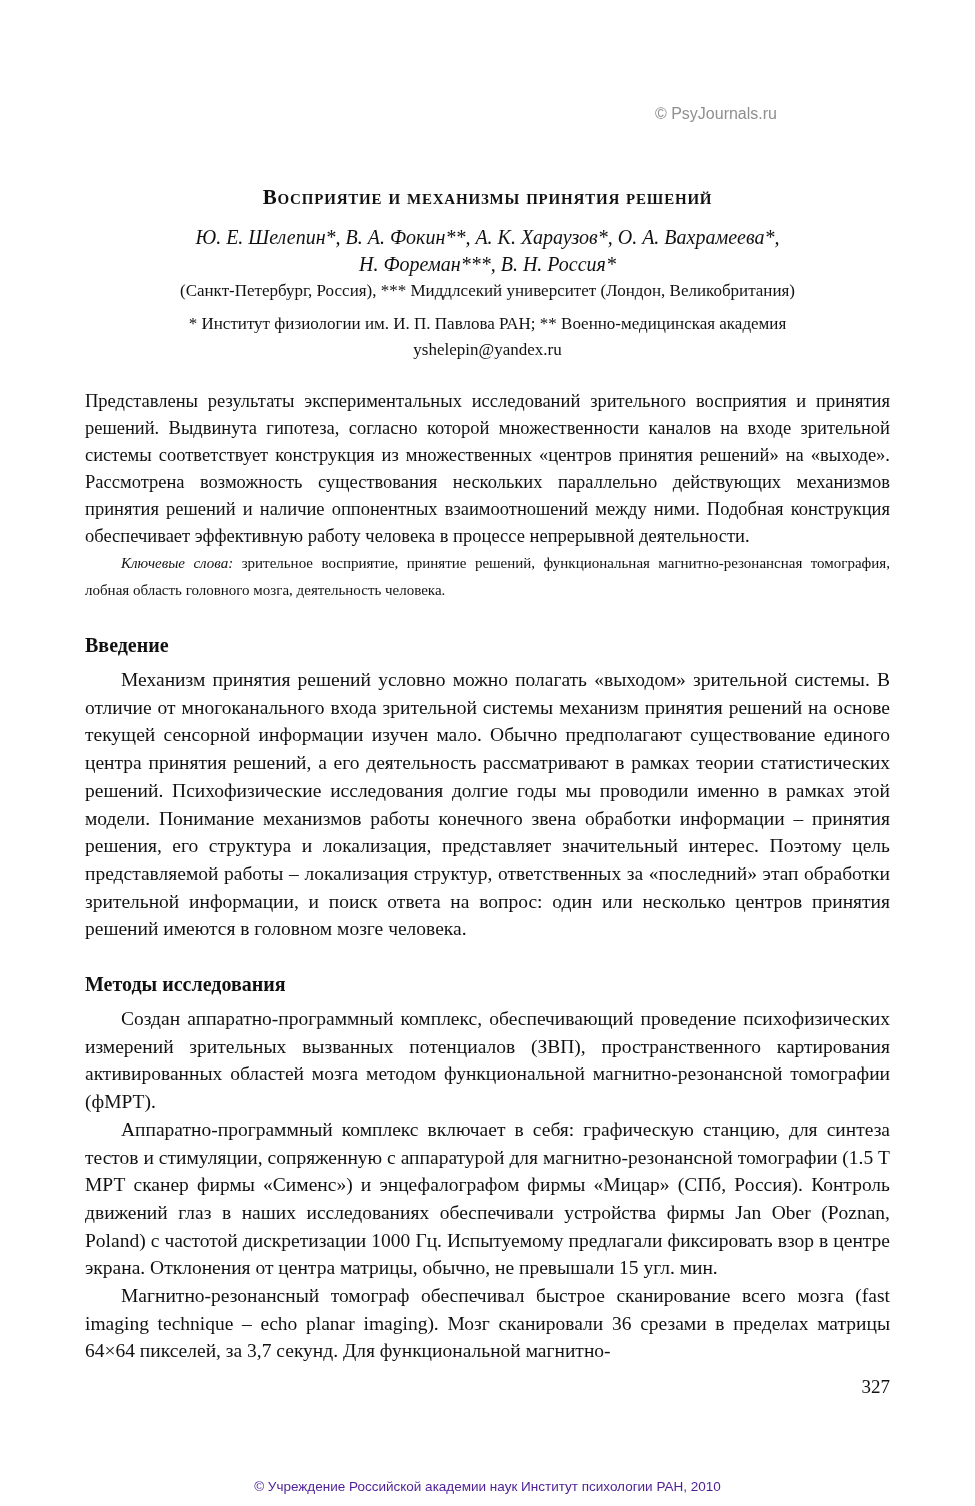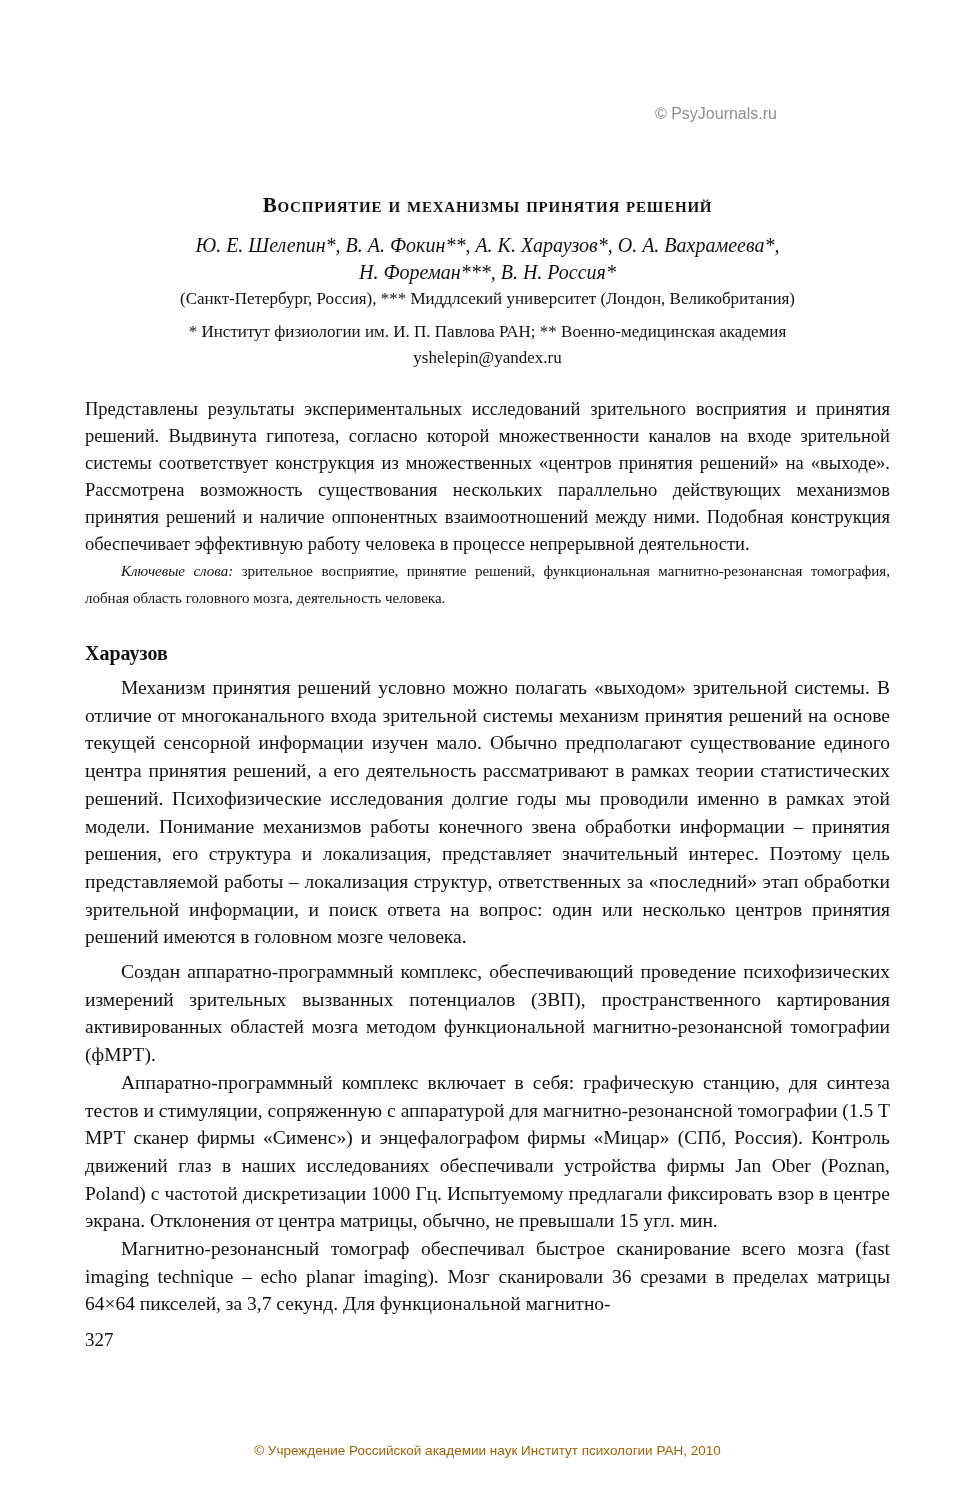--- a/index.html
+++ b/index.html
@@ -22,21 +22,21 @@
   .site-copyright {
     position: absolute;
     top: 57px;
     right: 86px;
     font-family: "Liberation Sans", sans-serif;
     font-size: 16px;
     color: #8f8f8f;
   }
   .content {
     position: absolute;
-    top: 12px;
+    top: 4px;
     left: 85px;
     width: 805px;
   }
   .title {
     margin-top: 131px;
     font-size: 21px;
     font-weight: bold;
     text-align: center;
     font-variant: small-caps;
     letter-spacing: 0.8px;
@@ -82,32 +82,32 @@
   .body-par {
     font-size: 19.5px;
     line-height: 27.7px;
     text-align: justify;
     text-indent: 36px;
   }
   .body-par.after-heading { margin-top: 7px; }
   .page-number {
     margin-top: 9px;
     font-size: 19px;
-    text-align: left;
+    text-align: right;
     line-height: 26px;
   }
   .footer {
     position: absolute;
-    top: 1392px;
+    top: 1428px;
     left: 0;
     width: 975px;
     text-align: center;
     font-family: "Liberation Sans", sans-serif;
     font-size: 13.5px;
-    color: #a16207;
+    color: #4c1d95;
     line-height: 21px;
   }
 </style>
 </head>
 <body>
 
 <div class="page">
 
   <div class="site-copyright">© PsyJournals.ru</div>
 
@@ -120,23 +120,24 @@
 
     <div class="affiliation-line">(Санкт-Петербург, Россия), *** Миддлсекий университет (Лондон, Великобритания)</div>
     <div class="affiliation-line first">* Институт физиологии им. И. П. Павлова РАН; ** Военно-медицинская академия</div>
 
     <div class="email">yshelepin@yandex.ru</div>
 
     <p class="abstract">Представлены результаты экспериментальных исследований зрительного восприятия и принятия решений. Выдвинута гипотеза, согласно которой множественности каналов на входе зрительной системы соответствует конструкция из множественных «центров принятия решений» на «выходе». Рассмотрена возможность существования нескольких параллельно действующих механизмов принятия решений и наличие оппонентных взаимоотношений между ними. Подобная конструкция обеспечивает эффективную работу человека в процессе непрерывной деятельности.</p>
 
     <p class="keywords"><span class="kw-label">Ключевые слова:</span><span> зрительное восприятие, принятие решений, функциональная магнитно-резонансная томография, лобная область головного мозга, деятельность человека.</span></p>
 
-    <h2 class="section-heading">Хараузов</h2>
+    <h2 class="section-heading">Введение</h2>
     <p class="body-par after-heading">Механизм принятия решений условно можно полагать «выходом» зрительной системы. В отличие от многоканального входа зрительной системы механизм принятия решений на основе текущей сенсорной информации изучен мало. Обычно предполагают существование единого центра принятия решений, а его деятельность рассматривают в рамках теории статистических решений. Психофизические исследования долгие годы мы проводили именно в рамках этой модели. Понимание механизмов работы конечного звена обработки информации – принятия решения, его структура и локализация, представляет значительный интерес. Поэтому цель представляемой работы – локализация структур, ответственных за «последний» этап обработки зрительной информации, и поиск ответа на вопрос: один или несколько центров принятия решений имеются в головном мозге человека.</p>
 
+    <h2 class="section-heading">Методы исследования</h2>
     <p class="body-par after-heading">Создан аппаратно-программный комплекс, обеспечивающий проведение психофизических измерений зрительных вызванных потенциалов (ЗВП), пространственного картирования активированных областей мозга методом функциональной магнитно-резонансной томографии (фМРТ).</p>
     <p class="body-par">Аппаратно-программный комплекс включает в себя: графическую станцию, для синтеза тестов и стимуляции, сопряженную с аппаратурой для магнитно-резонансной томографии (1.5 Т МРТ сканер фирмы «Сименс») и энцефалографом фирмы «Мицар» (СПб, Россия). Контроль движений глаз в наших исследованиях обеспечивали устройства фирмы Jan Ober (Poznan, Poland) с частотой дискретизации 1000 Гц. Испытуемому предлагали фиксировать взор в центре экрана. Отклонения от центра матрицы, обычно, не превышали 15 угл. мин.</p>
     <p class="body-par">Магнитно-резонансный томограф обеспечивал быстрое сканирование всего мозга (fast imaging technique – echo planar imaging). Мозг сканировали 36 срезами в пределах матрицы 64×64 пикселей, за 3,7 секунд. Для функциональной магнитно-</p>
 
     <div class="page-number">327</div>
   </main>
 
   <footer class="footer">
     <div>© Учреждение Российской академии наук Институт психологии РАН, 2010</div>
   </footer>

